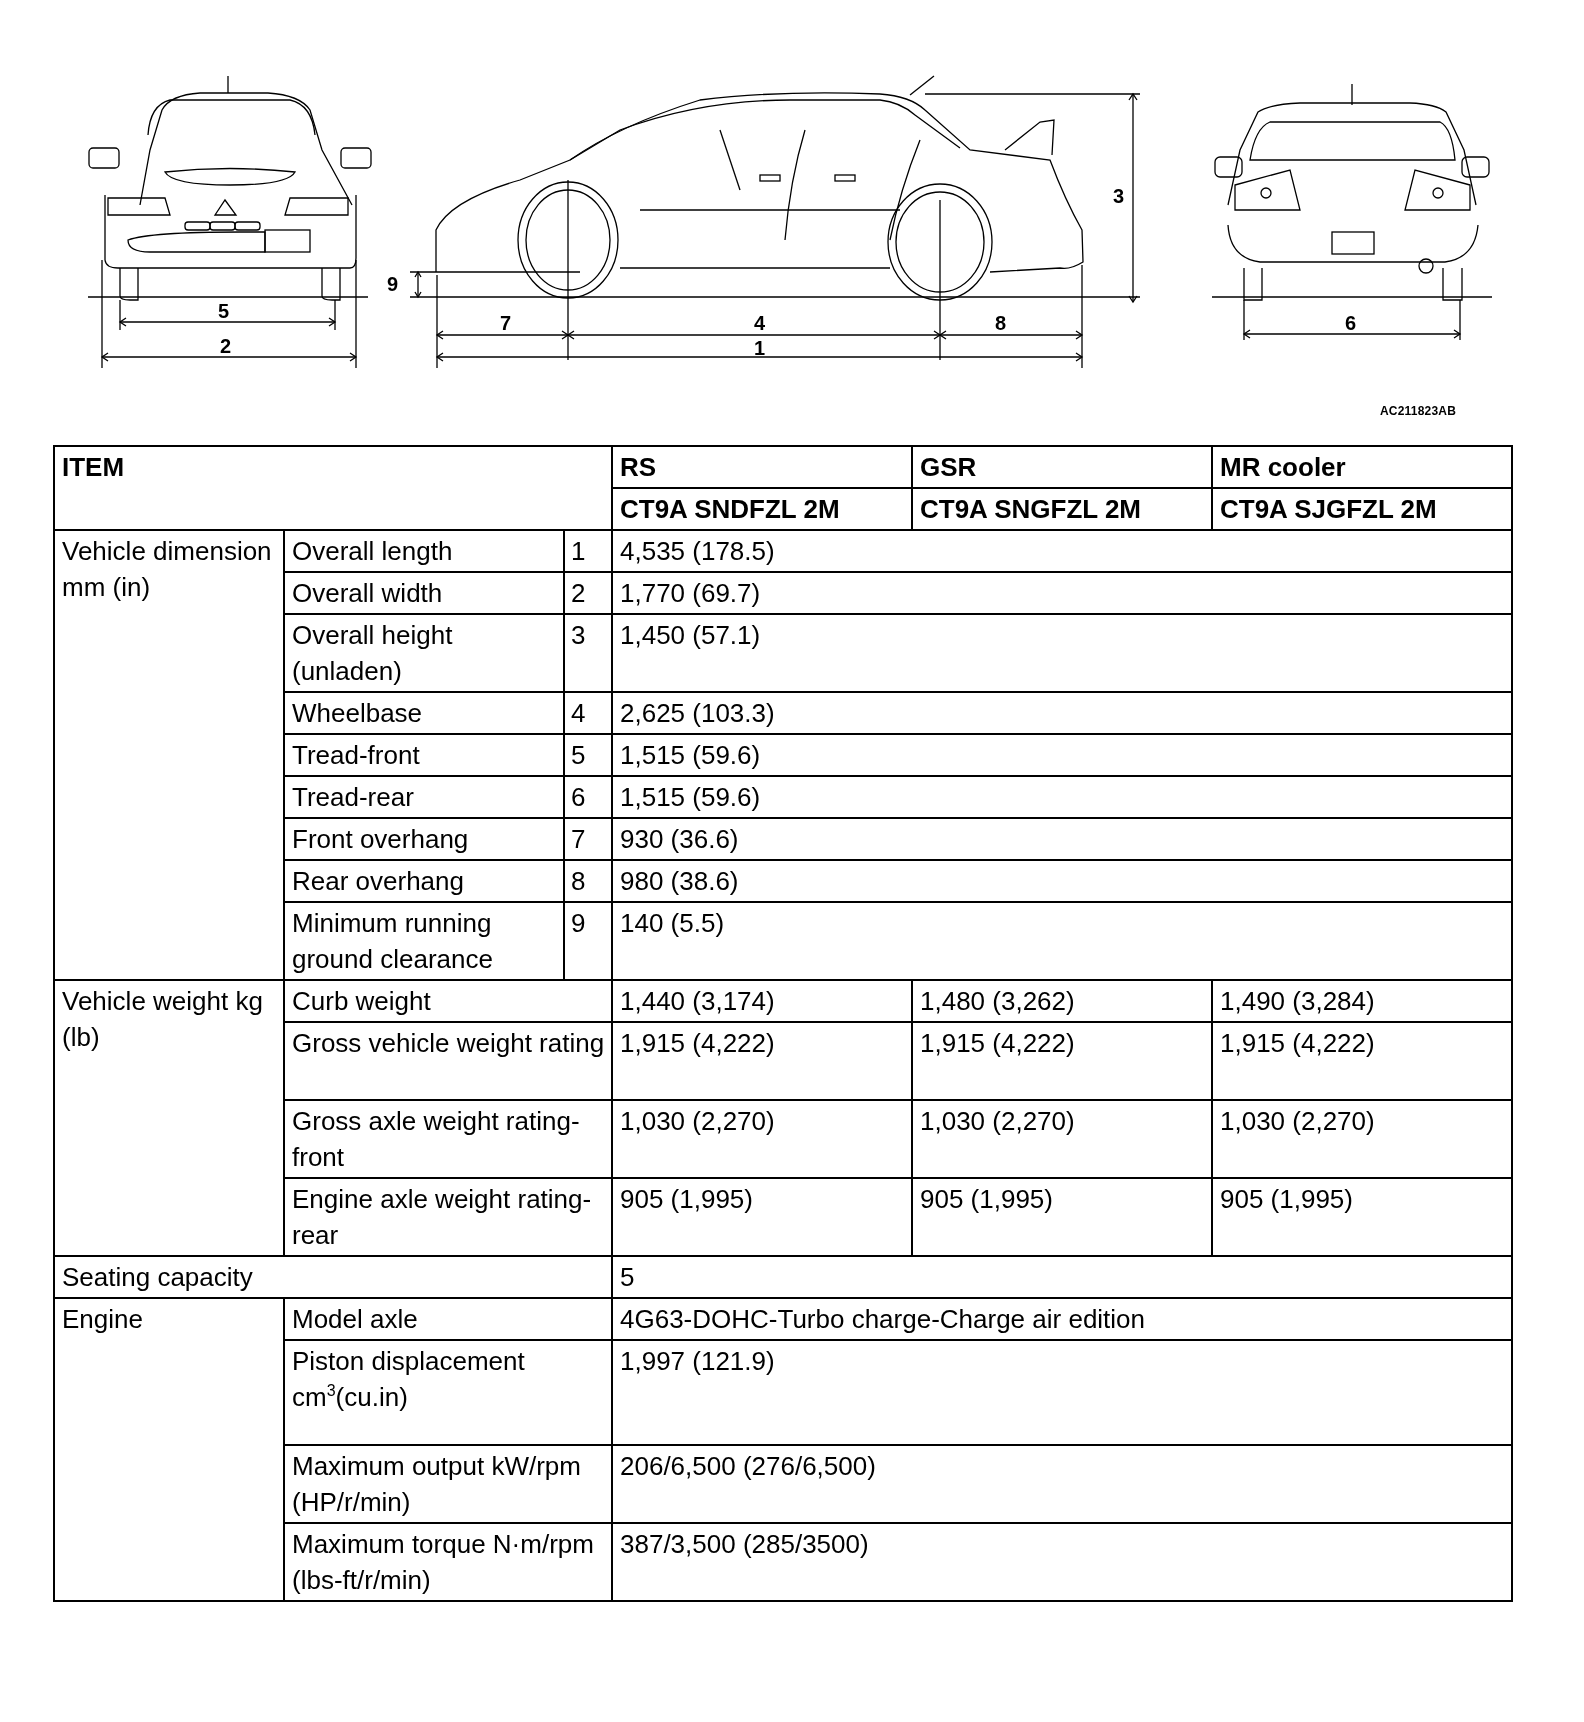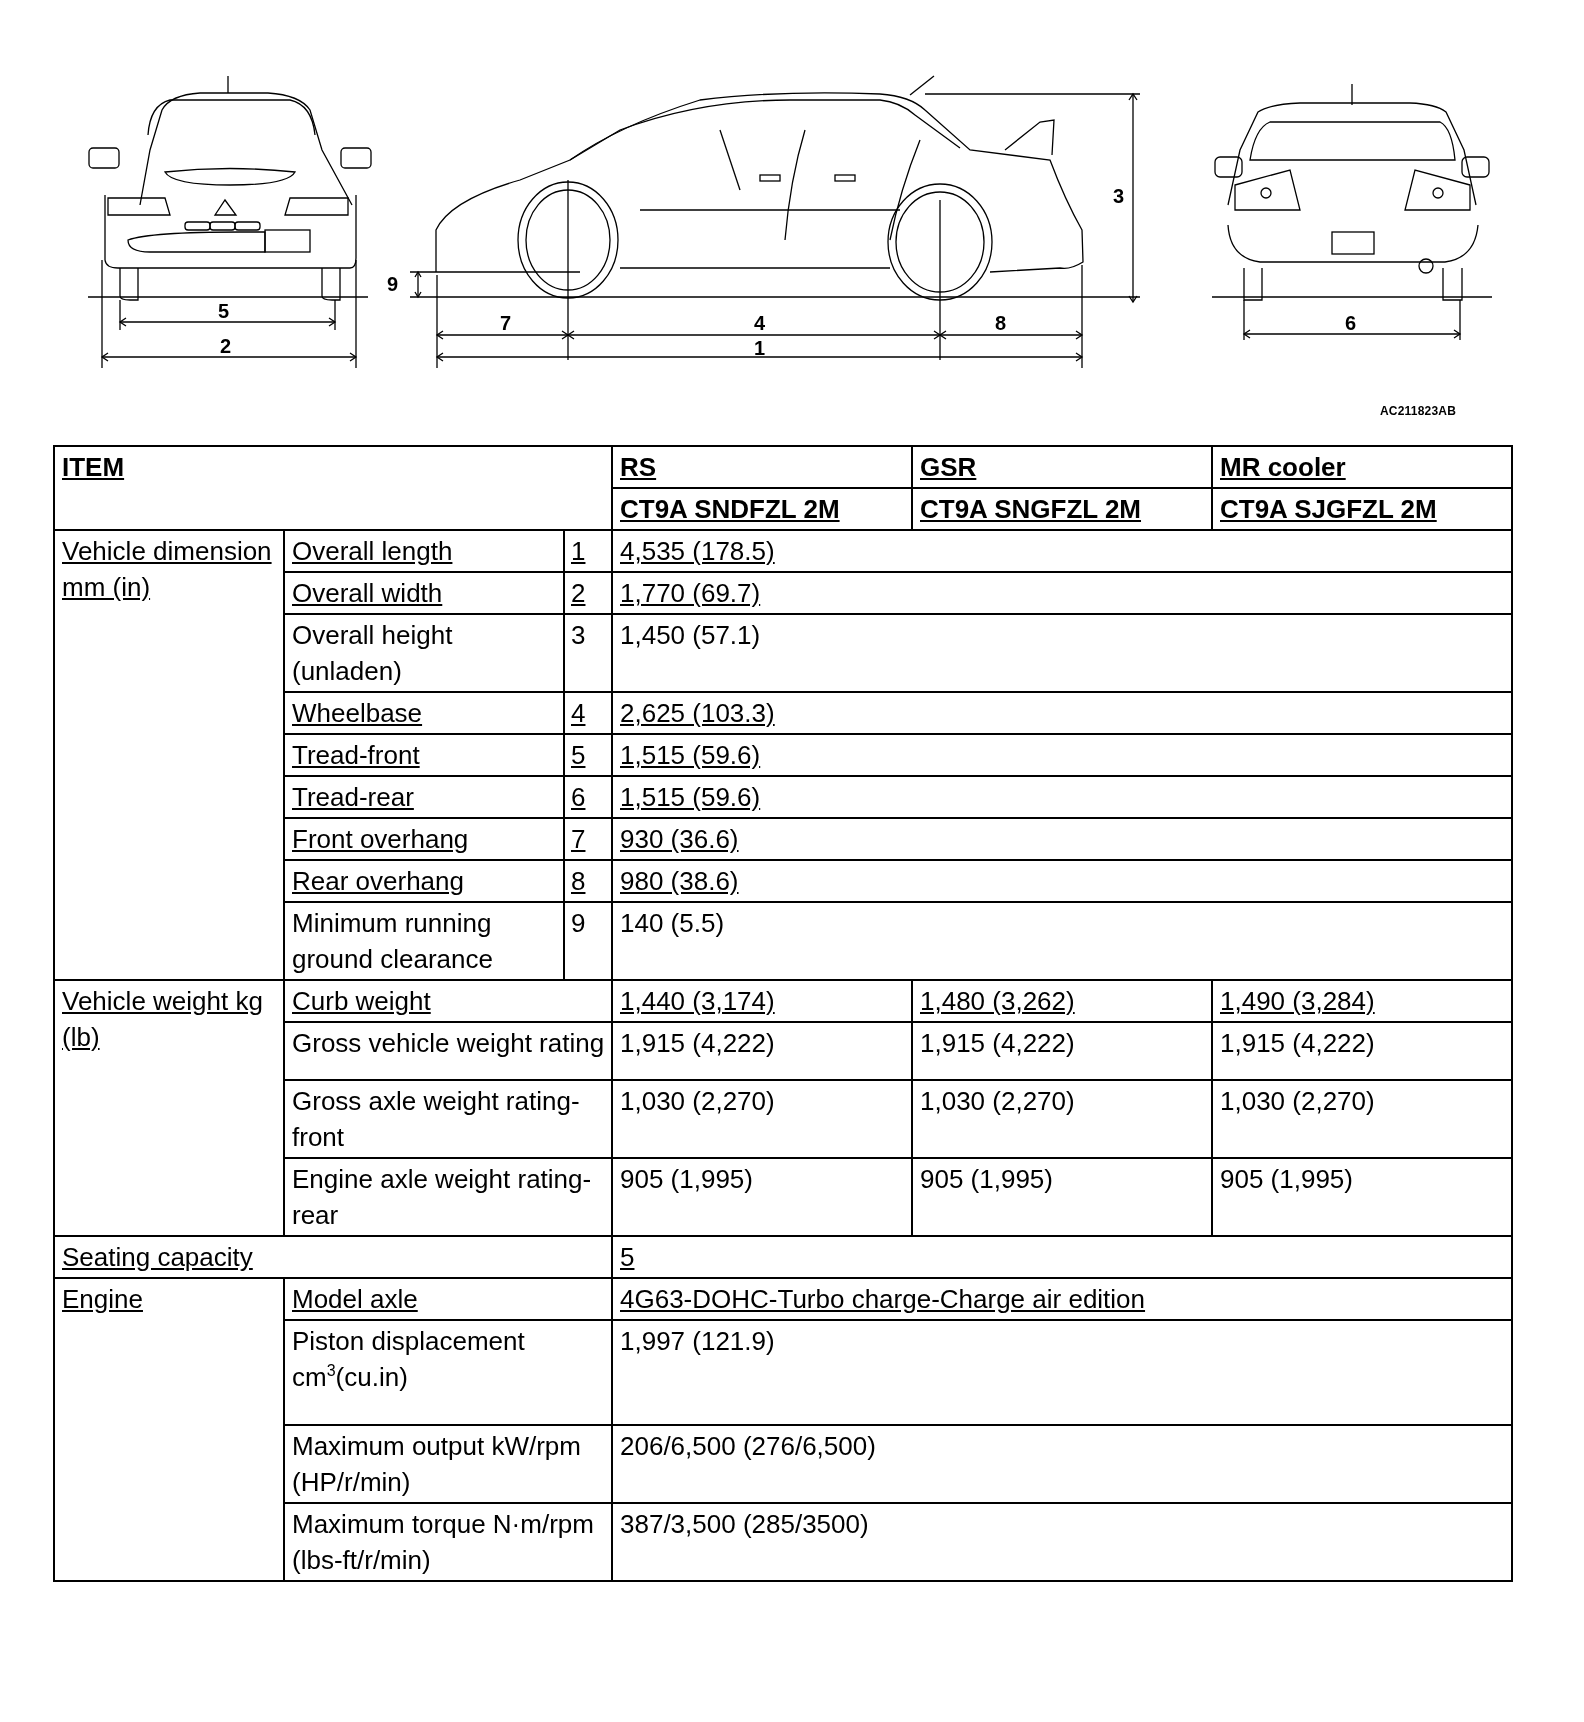--- a/index.html
+++ b/index.html
@@ -6,22 +6,22 @@
   body { width: 1584px; height: 1722px; position: relative; font-family: "Liberation Sans", sans-serif; color: #000; overflow: hidden; }
   .diagrams { position: absolute; left: 0; top: 0; width: 1584px; height: 430px; }
   .diagrams svg { position: absolute; left: 0; top: 0; }
   .dimlabel { font-family: "Liberation Sans", sans-serif; font-weight: bold; font-size: 20px; fill: #000; }
   .figure-code { position: absolute; left: 1380px; top: 404px; font-weight: bold; font-size: 12px; letter-spacing: 0.2px; }
   table.spec { position: absolute; left: 53px; top: 445px; border-collapse: collapse; table-layout: fixed; width: 1458px; }
   table.spec td { border: 2.5px solid #000; vertical-align: top; padding: 2px 0 2px 7px; font-size: 26px; line-height: 36px; }
   table.spec td.bold { font-weight: bold; }
   table.spec td.num { padding-left: 6px; }
   sup { font-size: 16px; line-height: 0; vertical-align: super; }
-  .h48 { height: 42px; text-decoration: underline; }
-  .h84 { height: 58px; }
+  .h48 { height: 42px; }
+  .h84 { height: 78px; }
 </style>
 </head>
 <body>
 
 <div class="diagrams">
   <svg width="1584" height="430" viewBox="0 0 1584 430" xmlns="http://www.w3.org/2000/svg">
     <g fill="none" stroke="#000" stroke-width="1.3">
 
       <g>
         <line x1="228" y1="76" x2="228" y2="93"></line>

